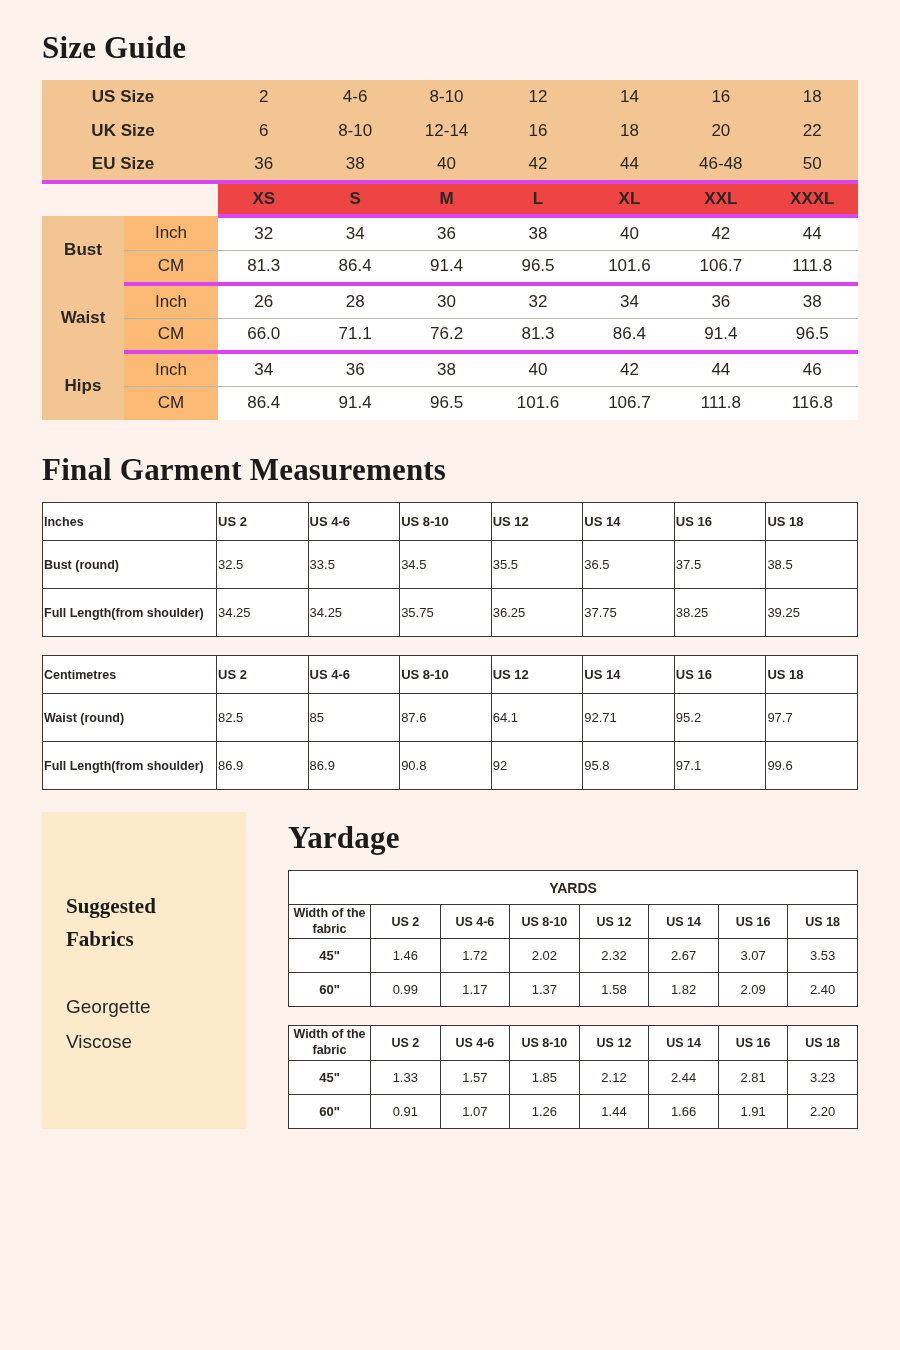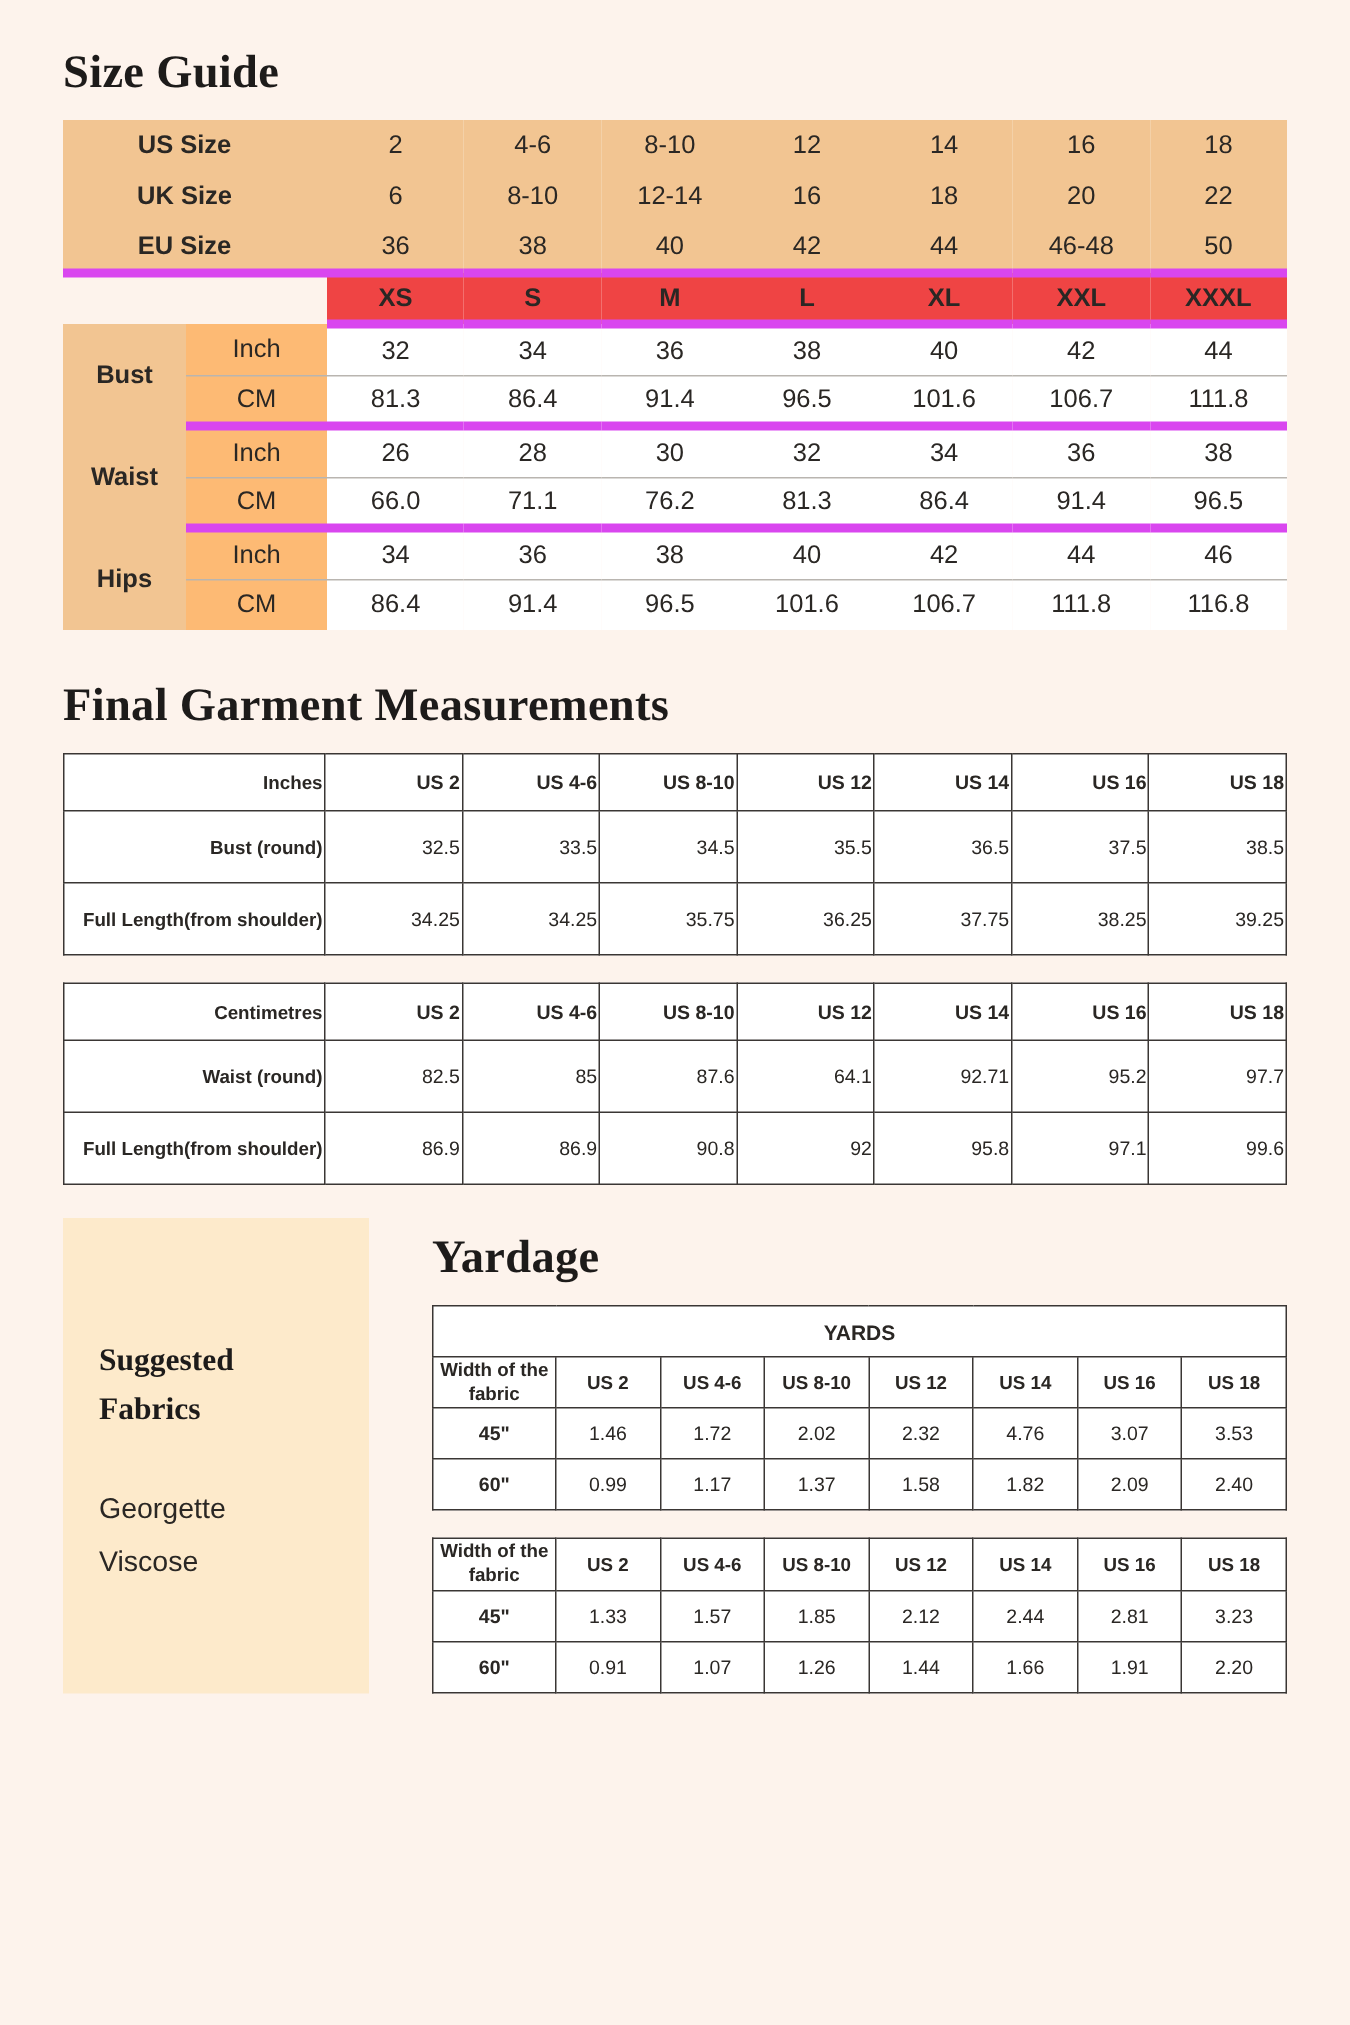--- a/index.html
+++ b/index.html
@@ -65,33 +65,33 @@
     font-size: 19px;
     text-align: center;
   }
   .unit-cell {
     background: #fdba74;
     font-size: 15px;
     text-align: center;
     color: #3a3632;
   }
   .bline { border-bottom: 1px solid #b9b5b0; }
-  .bline-dark { border-bottom: 6px solid #d946ef; }
+  .bline-dark { border-bottom: 4px solid #d946ef; }
 
   
   table.fg {
     width: 816px;
     border-collapse: collapse;
     table-layout: fixed;
     margin-top: 10px;
     background: #fff;
   }
   table.fg td {
     border: 1px solid #3a3634;
-    text-align: right;
+    text-align: left;
     font-size: 13px;
     height: 48px;
     color: #2a2724;
   }
   table.fg td.rowlbl {
     font-weight: bold;
     font-size: 12.5px;
     width: 174px;
   }
   table.fg td.colhdr { font-weight: bold; font-size: 13px; }
@@ -403,21 +403,21 @@
             <td class="hdr">US 14</td>
             <td class="hdr">US 16</td>
             <td class="hdr">US 18</td>
           </tr>
           <tr>
             <td class="wcell">45"</td>
             <td>1.46</td>
             <td>1.72</td>
             <td>2.02</td>
             <td>2.32</td>
-            <td>4.76</td>
+            <td>2.67</td>
             <td>3.07</td>
             <td>3.53</td>
           </tr>
           <tr>
             <td class="wcell">60"</td>
             <td>0.99</td>
             <td>1.17</td>
             <td>1.37</td>
             <td>1.58</td>
             <td>1.82</td>

